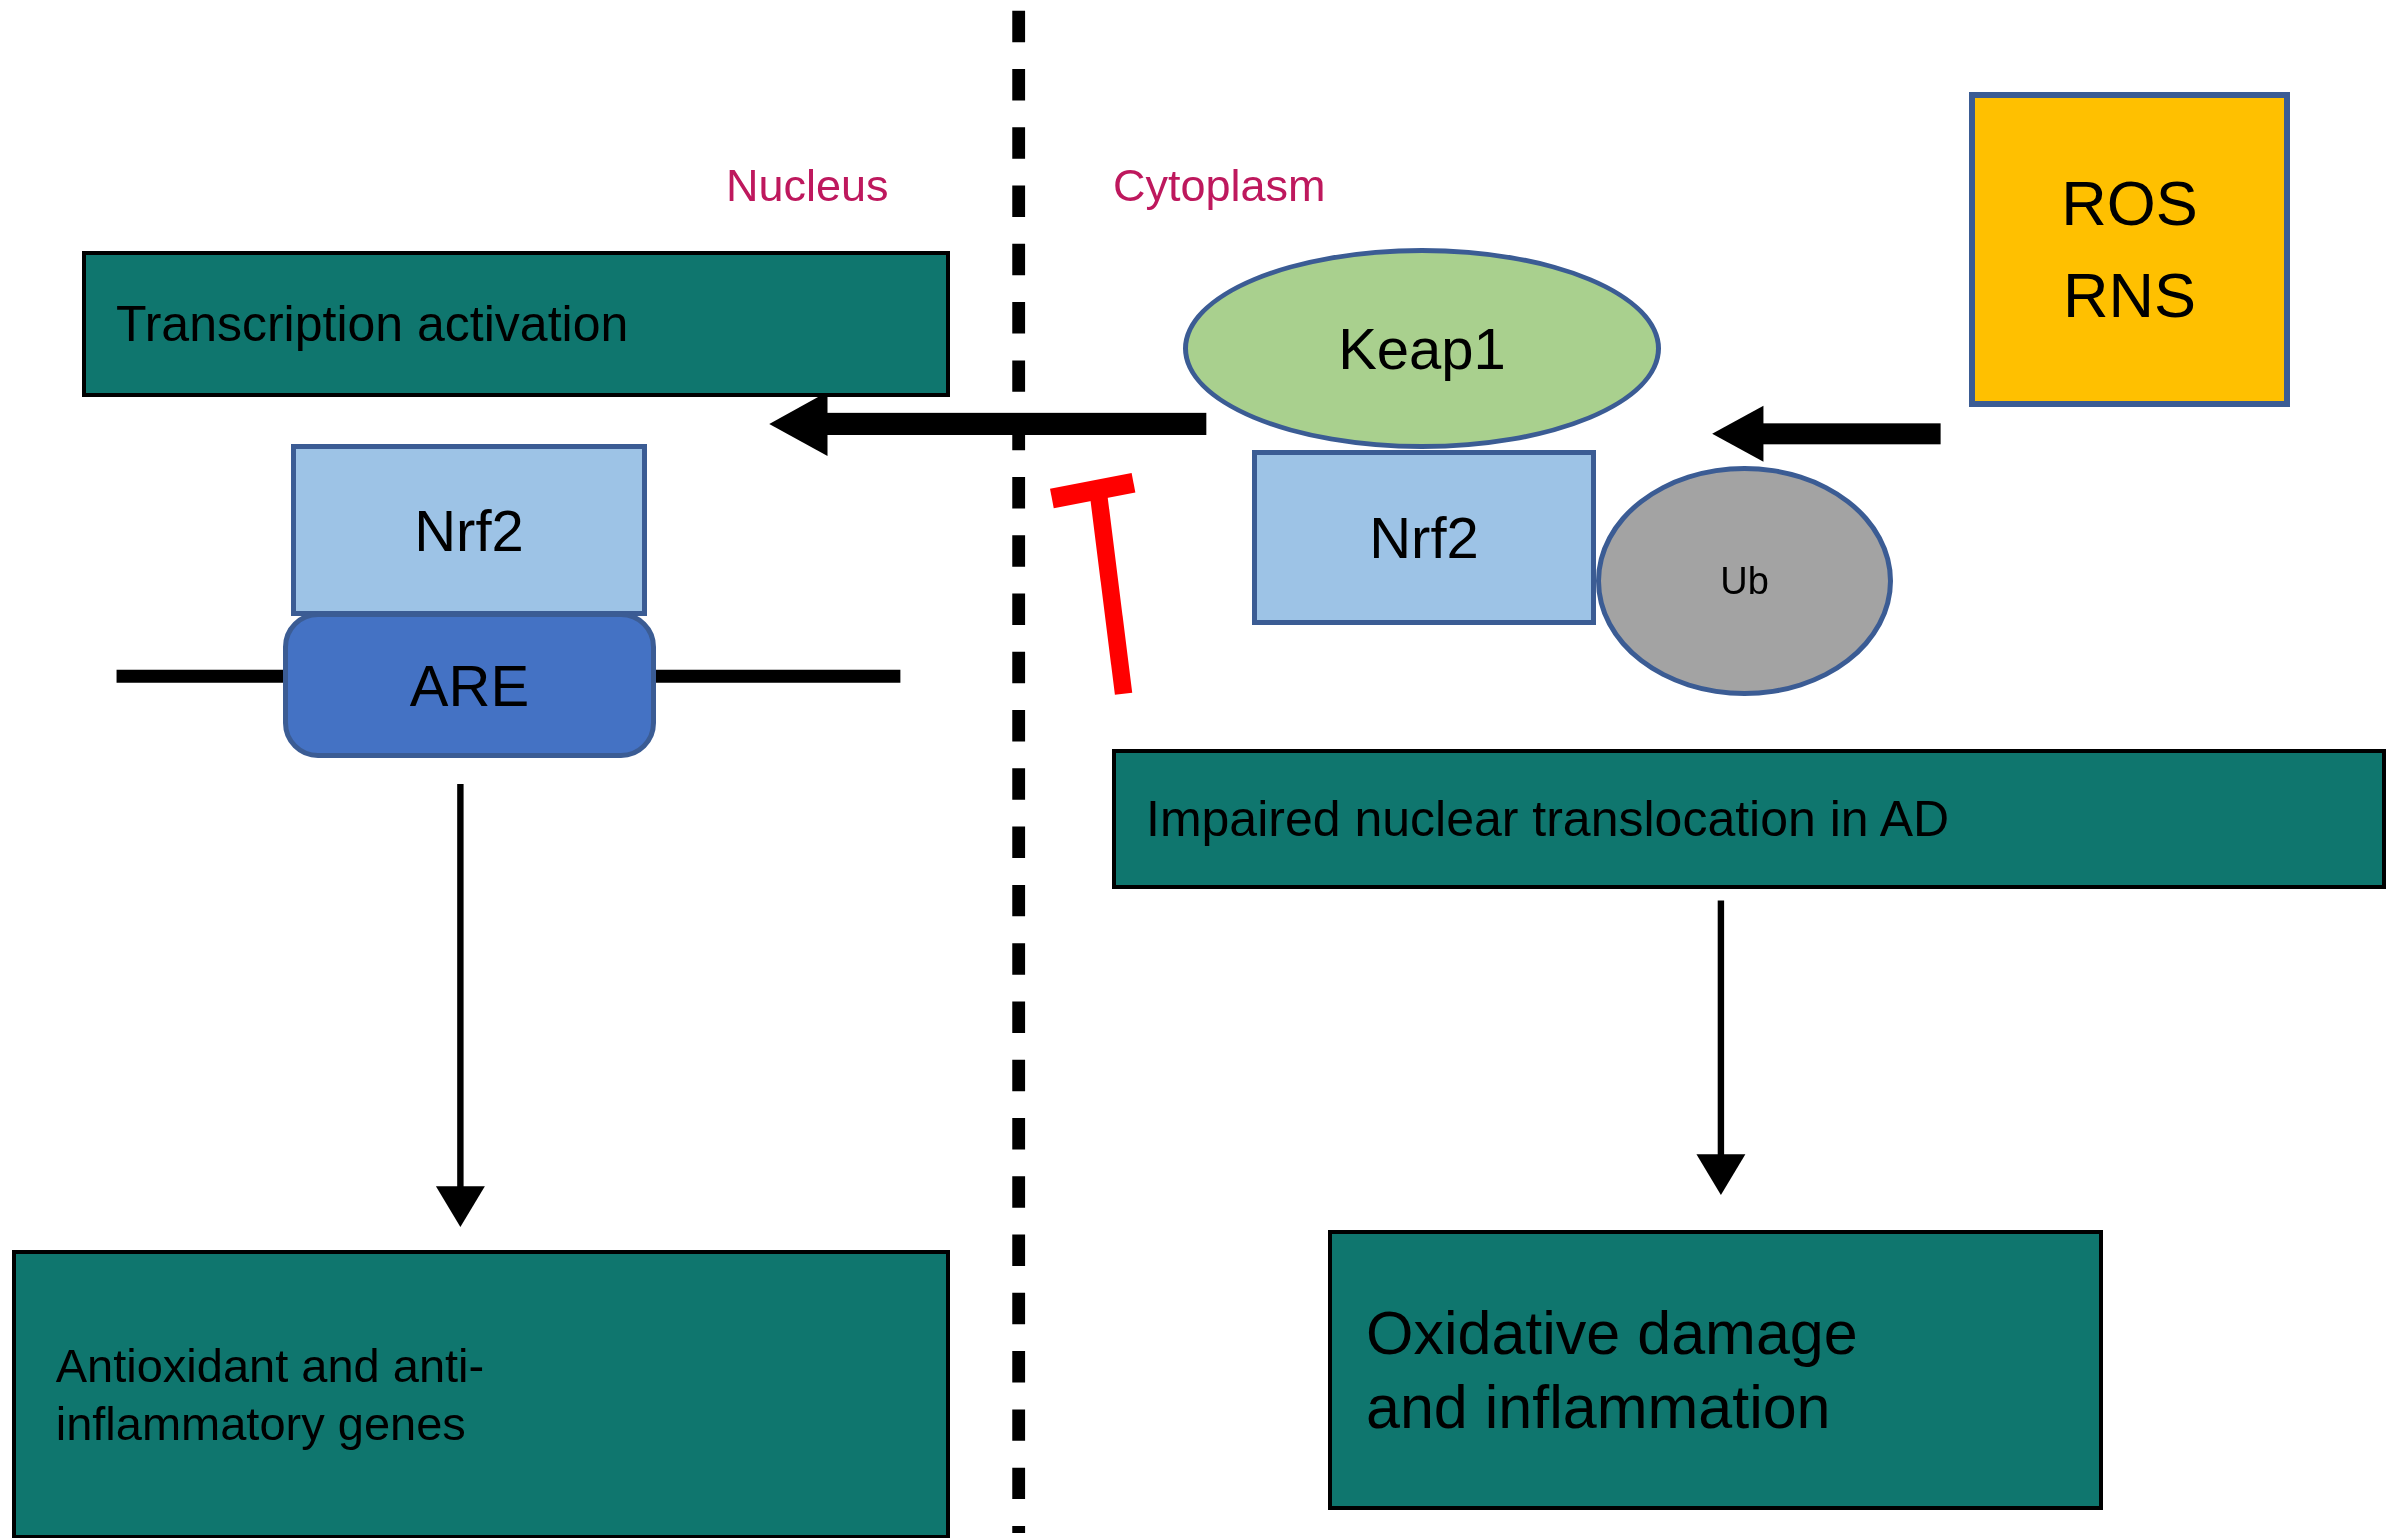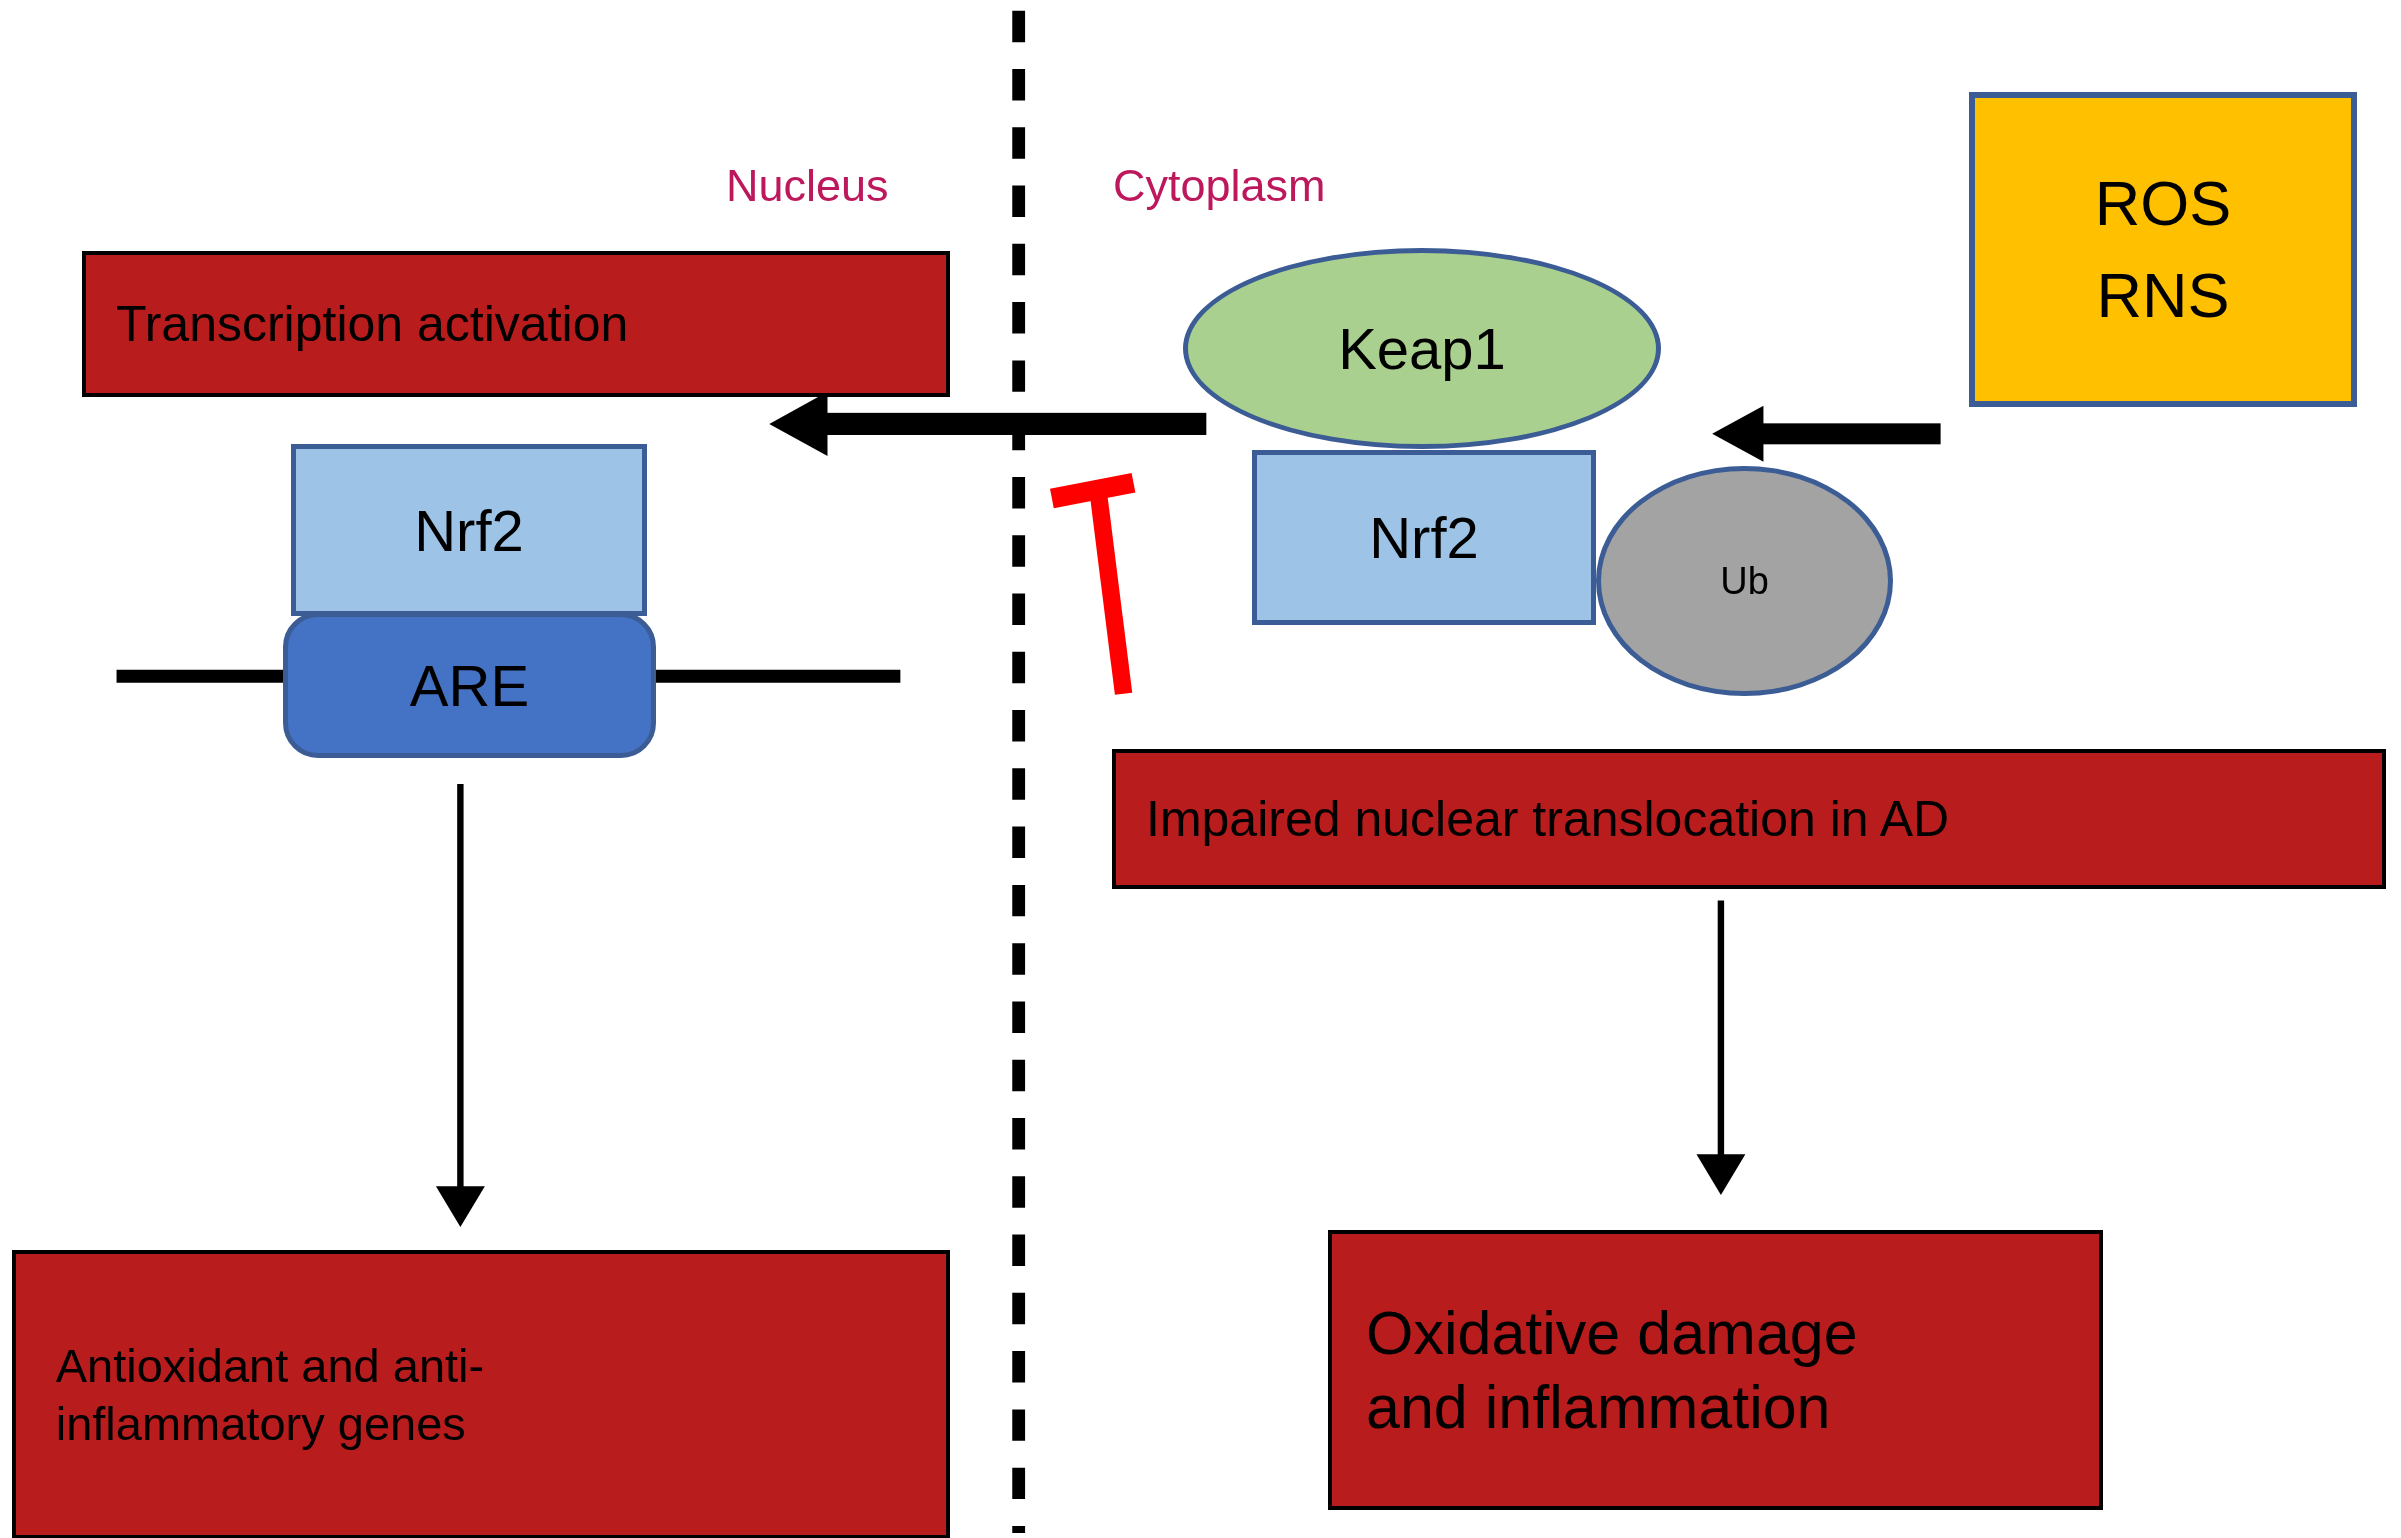--- a/index.html
+++ b/index.html
@@ -14,21 +14,21 @@
     position: relative;
     width: 2401px;
     height: 1539px;
     background: #ffffff;
     overflow: hidden;
   }
 
   .txt-box {
     position: absolute;
     box-sizing: border-box;
-    background: #b91c1c;
+    background: #0f766e;
     border: 4.1px solid #000000;
     display: flex;
     align-items: center;
     justify-content: flex-start;
     color: #000000;
     line-height: 1.22;
   }
   .txt-box .label {
     display: block;
     width: 100%;
@@ -137,21 +137,21 @@
   <div class="txt-box z2" style="left:11.7px; top:1250px; width:938px; height:289px; padding:0 40px; font-size:47px;">
     <span class="label">Antioxidant and anti-
 inflammatory genes</span>
   </div>
 
   <div class="txt-box z2" style="left:1328px; top:1230px; width:775px; height:280px; padding:0 34px; font-size:61px;">
     <span class="label">Oxidative damage
 and inflammation</span>
   </div>
 
-  <div class="shape rect-sq z2" id="ros-rns" style="left:1969px; top:92px; width:388px; height:315px;">
+  <div class="shape rect-sq z2" id="ros-rns" style="left:1969px; top:92px; width:321px; height:315px;">
     <span>ROS</span>
     <span>RNS</span>
   </div>
 
   <div class="shape ellipse z3" id="keap1" style="left:1183px; top:248px; width:478px; height:201px;justify-content:center;">
     <span>Keap1</span>
   </div>
 
   <div class="shape rect-sq z2" id="nrf2-cyto" style="left:1252px; top:450px; width:344px; height:175px;">
     <span>Nrf2</span>

